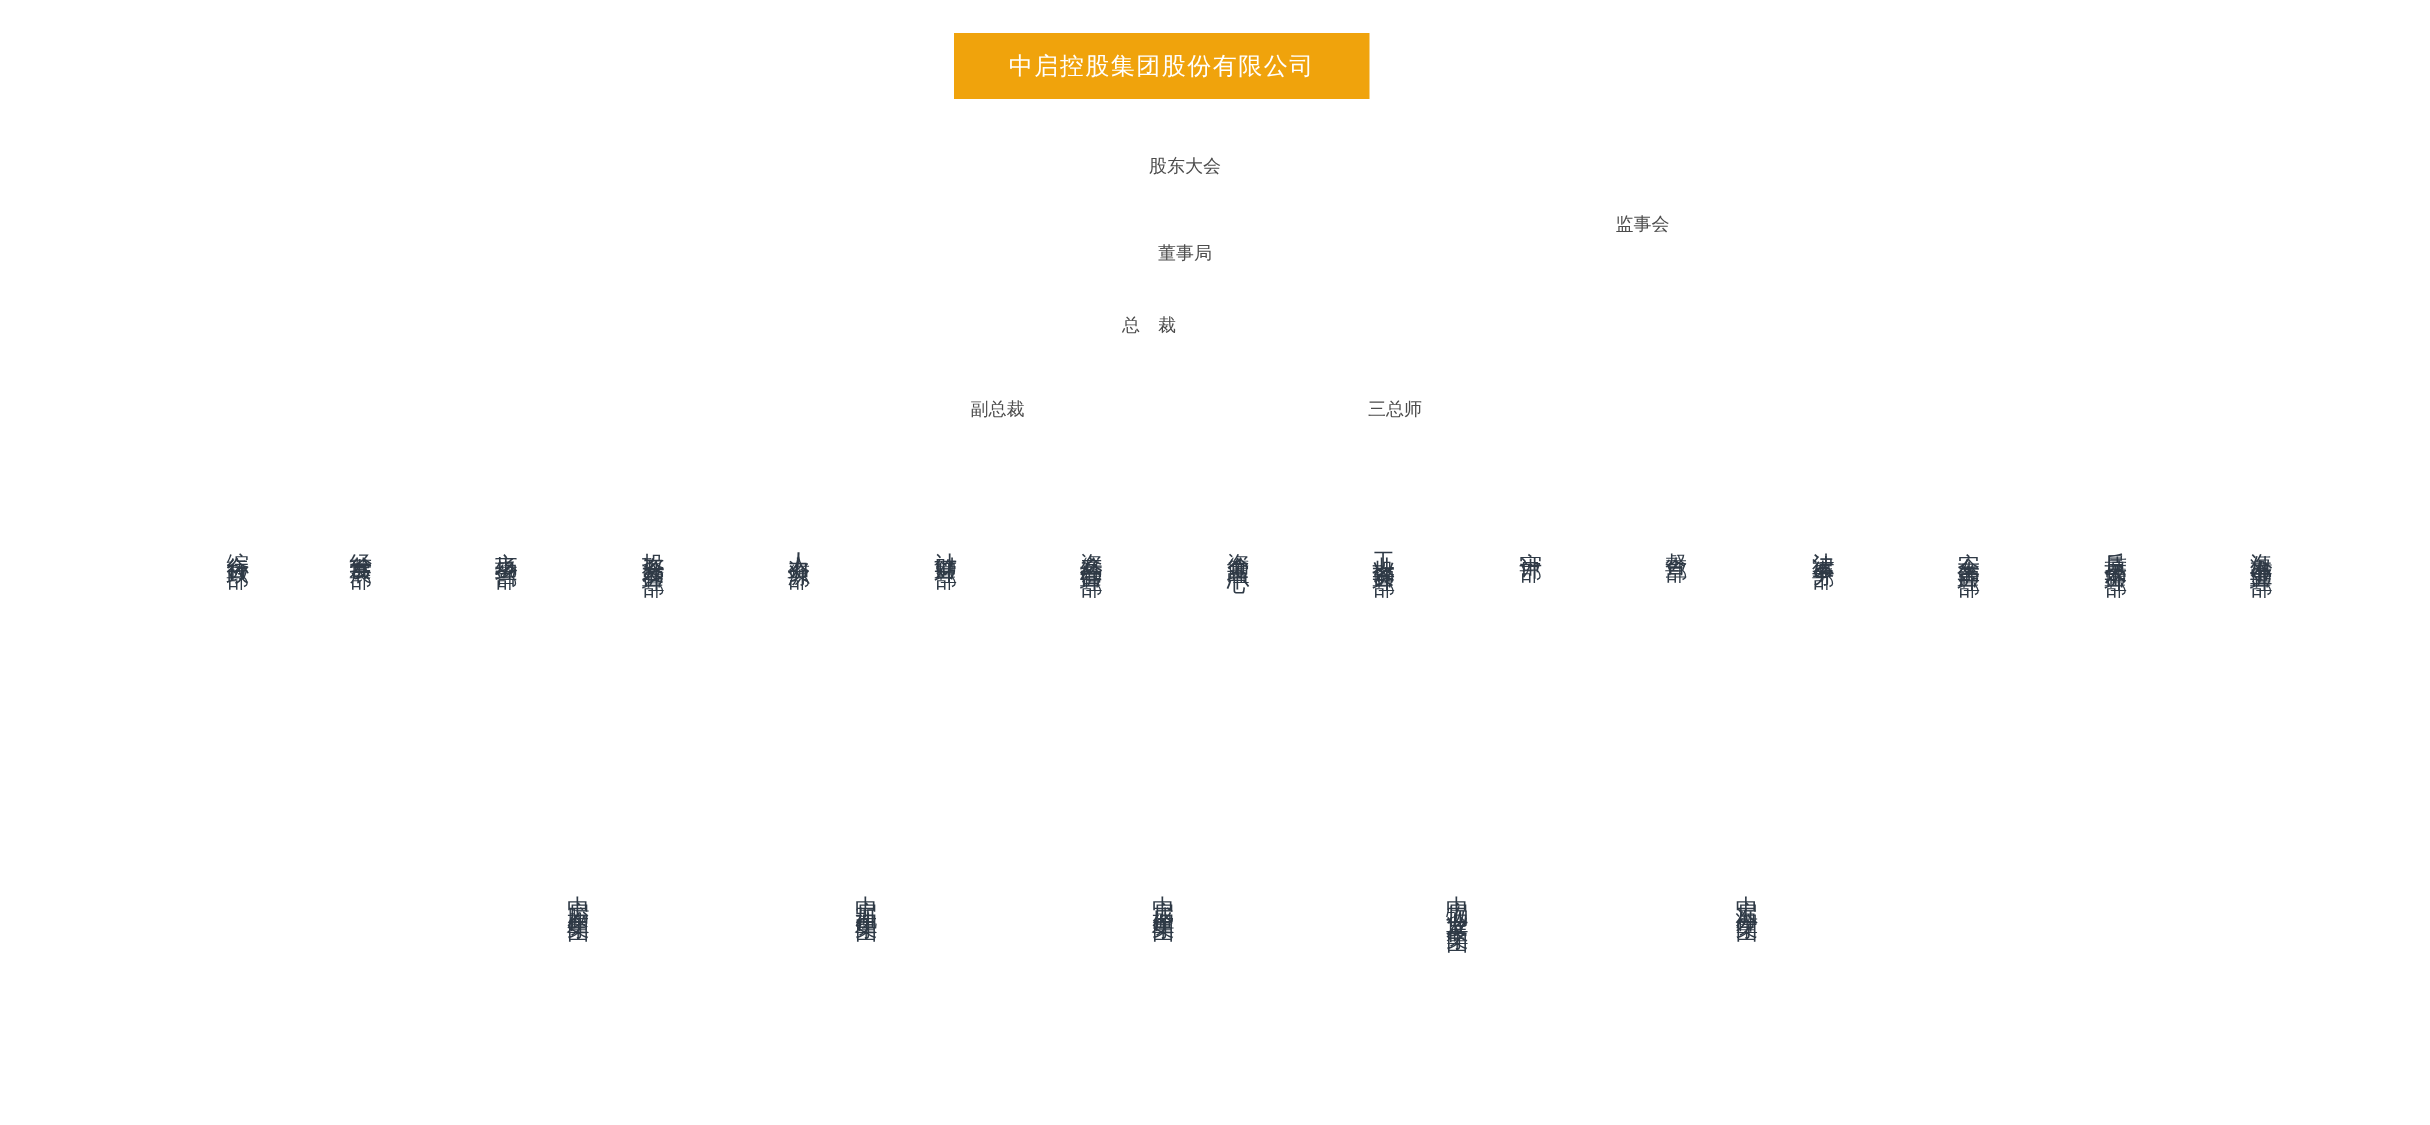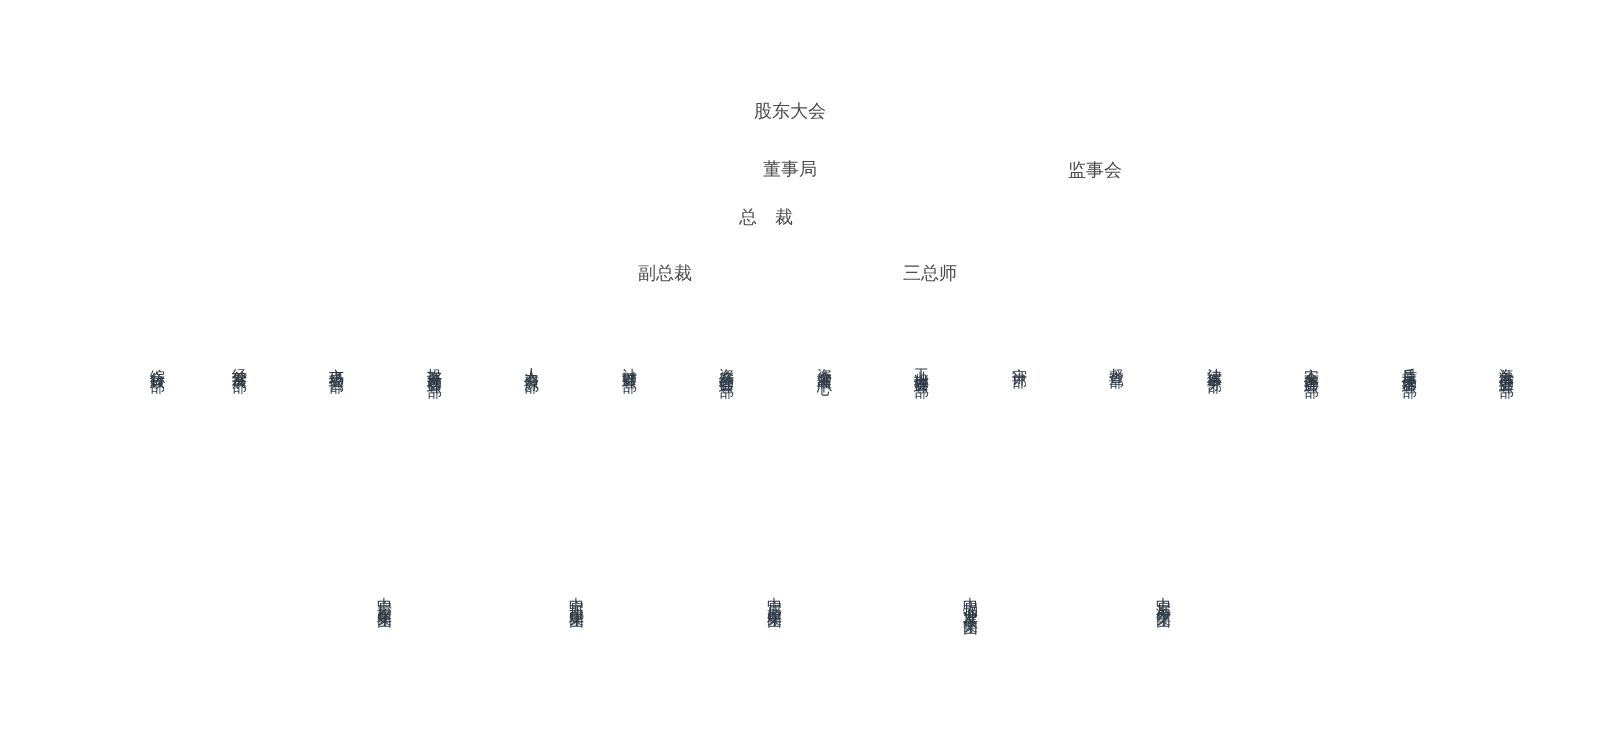--- a/index.html
+++ b/index.html
@@ -23,21 +23,21 @@
     background: #F0A30C;
   }
   .root-box .root-label {
     color: #ffffff;
     font-size: 16px;
     letter-spacing: 1px;
   }
   .h-label {
     position: absolute;
     transform: translate(-50%, -50%);
-    font-size: 18px;
+    font-size: 12px;
     color: #4C4C4C;
     white-space: nowrap;
   }
   .v-label {
     position: absolute;
     top: 356px;
     transform: translateX(-50%);
     writing-mode: vertical-rl;
     text-orientation: upright;
     font-size: 15px;
@@ -49,26 +49,29 @@
   .v-label.group {
     top: 585px;
     letter-spacing: 3.5px;
   }
 </style>
 </head>
 <body>
 
 <div class="canvas">
 
+  <div class="root-box" style="background: rgb(240, 163, 12);">
+    <span class="root-label" style="color: rgb(255, 255, 255);">中启控股集团股份有限公司</span>
+  </div>
 
   <div class="h-label" style="left:790px; top:111px">股东大会</div>
 
   <div class="h-label" style="left:790px; top:169px">董事局</div>
 
-  <div class="h-label" style="left:1095px; top:170px">监事会</div>
+  <div class="h-label" style="left:1095px; top:150px">监事会</div>
 
   <div class="h-label" style="left:766px; top:217px">总　裁</div>
 
   <div class="h-label" style="left:665px; top:273px">副总裁</div>
 
   <div class="h-label" style="left:930px; top:273px">三总师</div>
 
   <div class="v-label" style="left:158px">综合行政部</div>
   <div class="v-label" style="left:240px">经营发展部</div>
   <div class="v-label" style="left:337px">市场经营部</div>

